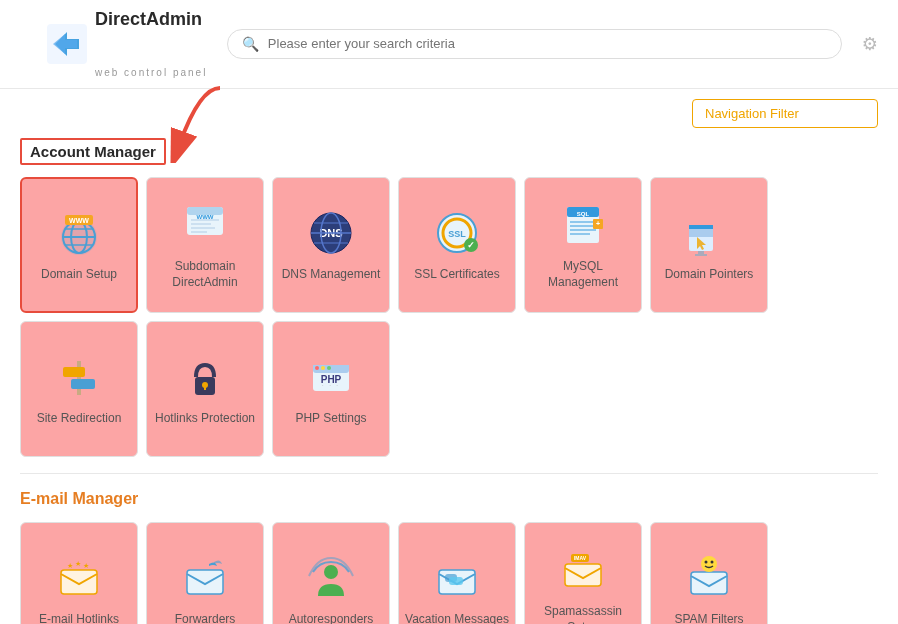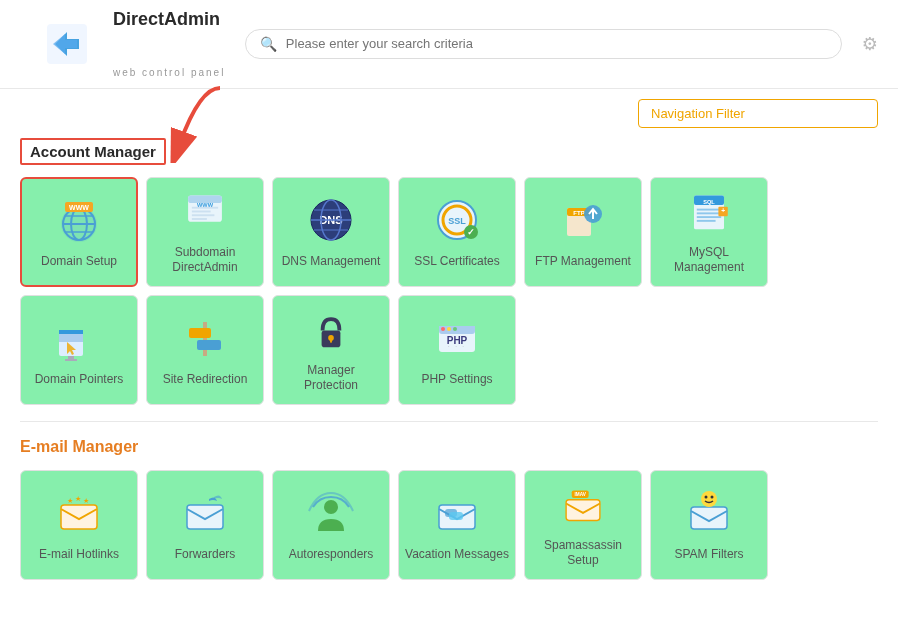--- a/index.html
+++ b/index.html
@@ -9,21 +9,21 @@
     .header {
       display: flex;
       align-items: center;
       padding: 10px 20px;
       border-bottom: 1px solid #e8e8e8;
       gap: 20px;
     }
     .logo-area {
       display: flex;
       align-items: center;
-      gap: 26px;
+      gap: 8px;
       min-width: 160px;
       padding-left: 27px;
     }
     .logo-icon {
       width: 40px;
       height: 40px;
     }
     .logo-text-area {}
     .logo-title {
       font-size: 18px;
@@ -71,21 +71,21 @@
       justify-content: flex-end;
       margin-bottom: 10px;
     }
     .nav-filter-input {
       border: 1px solid #f0a500;
       border-radius: 4px;
       padding: 6px 12px;
       font-size: 13px;
       color: #f0a500;
       outline: none;
-      width: 240px;
+      width: 186px;
     }
     .nav-filter-input::placeholder {
       color: #f0a500;
     }
 
     
     .section-title {
       font-size: 16px;
       color: #e67e22;
       margin-bottom: 14px;
@@ -96,34 +96,34 @@
     
     .icon-grid {
       display: flex;
       flex-wrap: wrap;
       gap: 8px;
       margin-bottom: 12px;
     }
 
     .icon-card {
       width: 118px;
-      height: 110px;
+      height: 136px;
       border: 1px solid #e0e0e0;
       border-radius: 6px;
       display: flex;
       flex-direction: column;
       align-items: center;
       justify-content: center;
       cursor: pointer;
       text-decoration: none;
       color: #555;
       transition: border-color 0.2s;
       padding: 10px 6px;
       text-align: center;
-      background: #86efac;
+      background: #fca5a5;
     }
     .icon-card.selected {
       border: 2px solid #e74c3c;
     }
     .icon-card .card-label {
       font-size: 12px;
       color: #555;
       margin-top: 8px;
       line-height: 1.3;
     }
@@ -245,30 +245,20 @@
       <svg class="icon-img" viewBox="0 0 52 52" xmlns="http://www.w3.org/2000/svg">
         <circle cx="26" cy="26" r="19" fill="#e8f4fb" stroke="#4a9fd4" stroke-width="2"></circle>
         <circle cx="26" cy="26" r="14" fill="none" stroke="#f0a500" stroke-width="3"></circle>
         <text x="26" y="30" text-anchor="middle" font-size="9" fill="#4a9fd4" font-weight="bold">SSL</text>
         <circle cx="40" cy="38" r="7" fill="#4caf50"></circle>
         <text x="40" y="41" text-anchor="middle" font-size="9" fill="white" font-weight="bold">✓</text>
       </svg>
       <span class="card-label">SSL Certificates</span>
     </div>
 
-    <div class="icon-card">
-      <svg class="icon-img" viewBox="0 0 52 52" xmlns="http://www.w3.org/2000/svg">
-        <rect x="10" y="14" width="24" height="28" rx="2" fill="#f5e6cc"></rect>
-        <rect x="10" y="14" width="24" height="8" rx="2" fill="#f0a500"></rect>
-        <text x="22" y="21" text-anchor="middle" font-size="6" fill="white" font-weight="bold">FTP</text>
-        <circle cx="36" cy="20" r="9" fill="#4a9fd4" opacity="0.9"></circle>
-        <path d="M32 20 L36 15 L40 20 M36 15 L36 25" stroke="white" stroke-width="2" fill="none"></path>
-      </svg>
-      <span class="card-label">FTP Management</span>
-    </div>
 
     <div class="icon-card">
       <svg class="icon-img" viewBox="0 0 52 52" xmlns="http://www.w3.org/2000/svg">
         <rect x="10" y="8" width="32" height="36" rx="2" fill="#e8f4fb"></rect>
         <rect x="10" y="8" width="32" height="10" rx="2" fill="#3399dd"></rect>
         <text x="26" y="17" text-anchor="middle" font-size="6" fill="white" font-weight="bold">SQL</text>
         <rect x="13" y="22" width="26" height="2" fill="#3399dd" opacity="0.5"></rect>
         <rect x="13" y="26" width="26" height="2" fill="#3399dd" opacity="0.5"></rect>
         <rect x="13" y="30" width="26" height="2" fill="#3399dd" opacity="0.5"></rect>
         <rect x="13" y="34" width="20" height="2" fill="#3399dd" opacity="0.5"></rect>
@@ -304,21 +294,21 @@
       <span class="card-label">Site Redirection</span>
     </div>
 
     <div class="icon-card">
       <svg class="icon-img" viewBox="0 0 52 52" xmlns="http://www.w3.org/2000/svg">
         <rect x="16" y="26" width="20" height="18" rx="3" fill="#3a3a5c"></rect>
         <path d="M17 26 Q17 14 26 14 Q35 14 35 26" fill="none" stroke="#3a3a5c" stroke-width="4"></path>
         <circle cx="26" cy="34" r="3" fill="#f0a500"></circle>
         <rect x="25" y="34" width="2" height="5" fill="#f0a500"></rect>
       </svg>
-      <span class="card-label">Manager Protection</span>
+      <span class="card-label">Hotlinks Protection</span>
     </div>
 
     <div class="icon-card">
       <svg class="icon-img" viewBox="0 0 52 52" xmlns="http://www.w3.org/2000/svg">
         <rect x="8" y="14" width="36" height="26" rx="3" fill="#e8f4fb"></rect>
         <rect x="8" y="14" width="36" height="8" rx="3" fill="#aaccee"></rect>
         <rect x="8" y="14" width="36" height="4" rx="0" fill="#aaccee"></rect>
         <circle cx="12" cy="17" r="2" fill="#ff6b6b"></circle>
         <circle cx="18" cy="17" r="2" fill="#ffd93d"></circle>
         <circle cx="24" cy="17" r="2" fill="#6bcb77"></circle>

